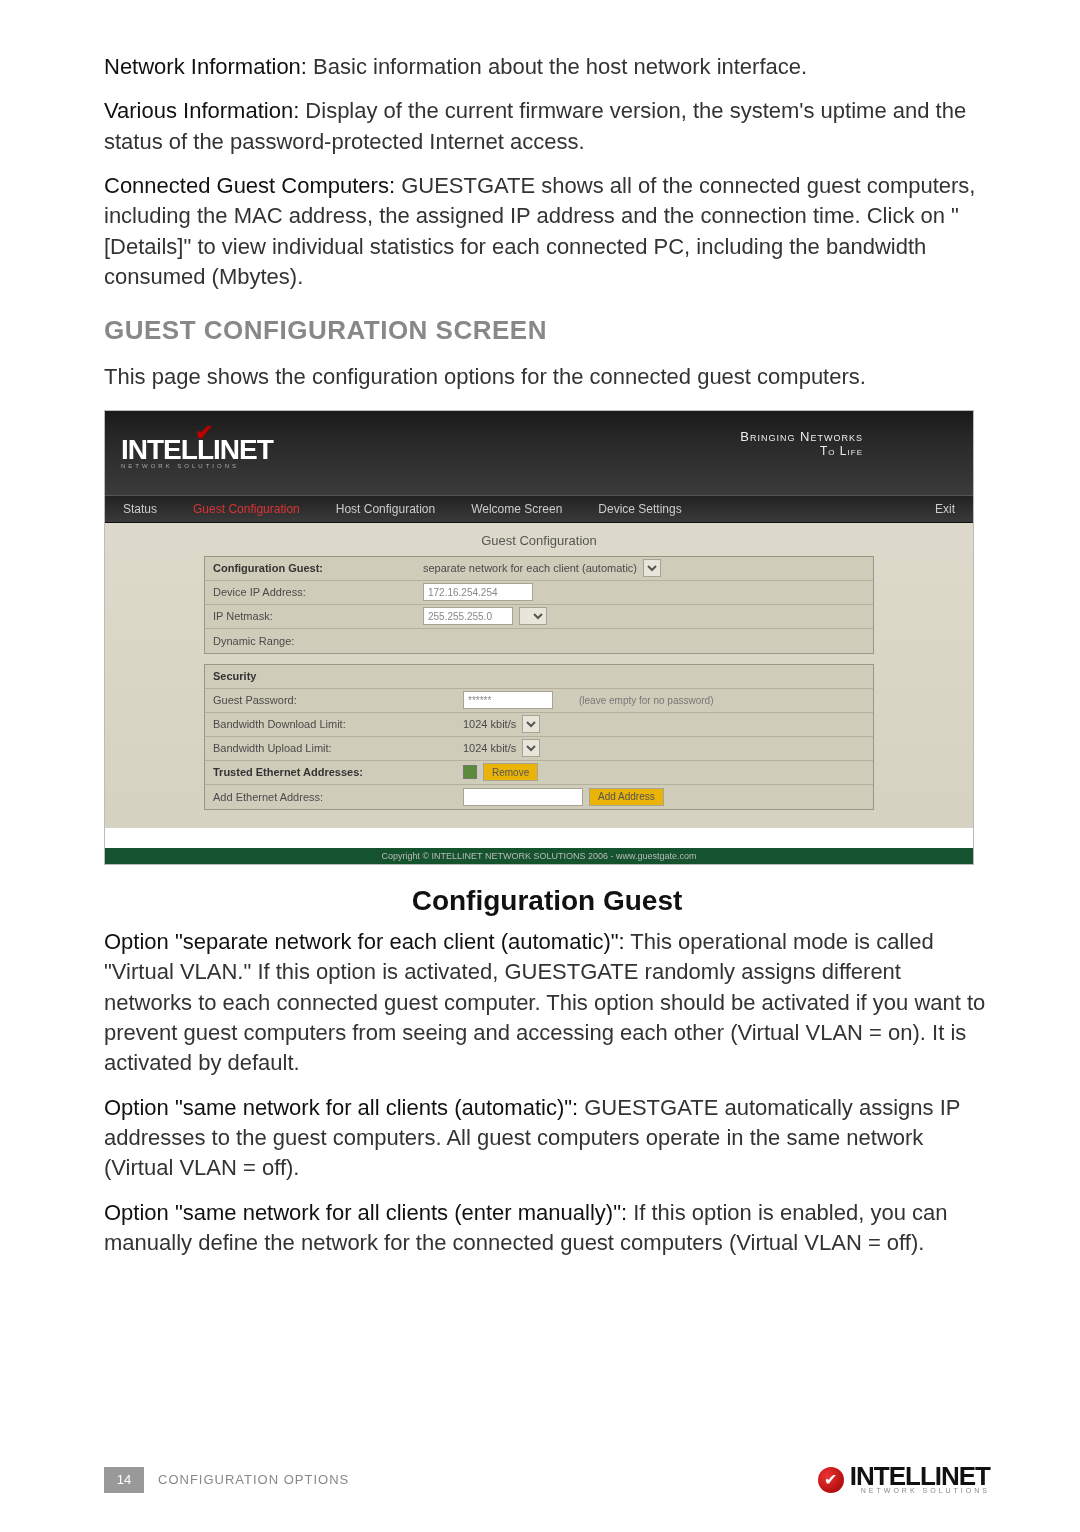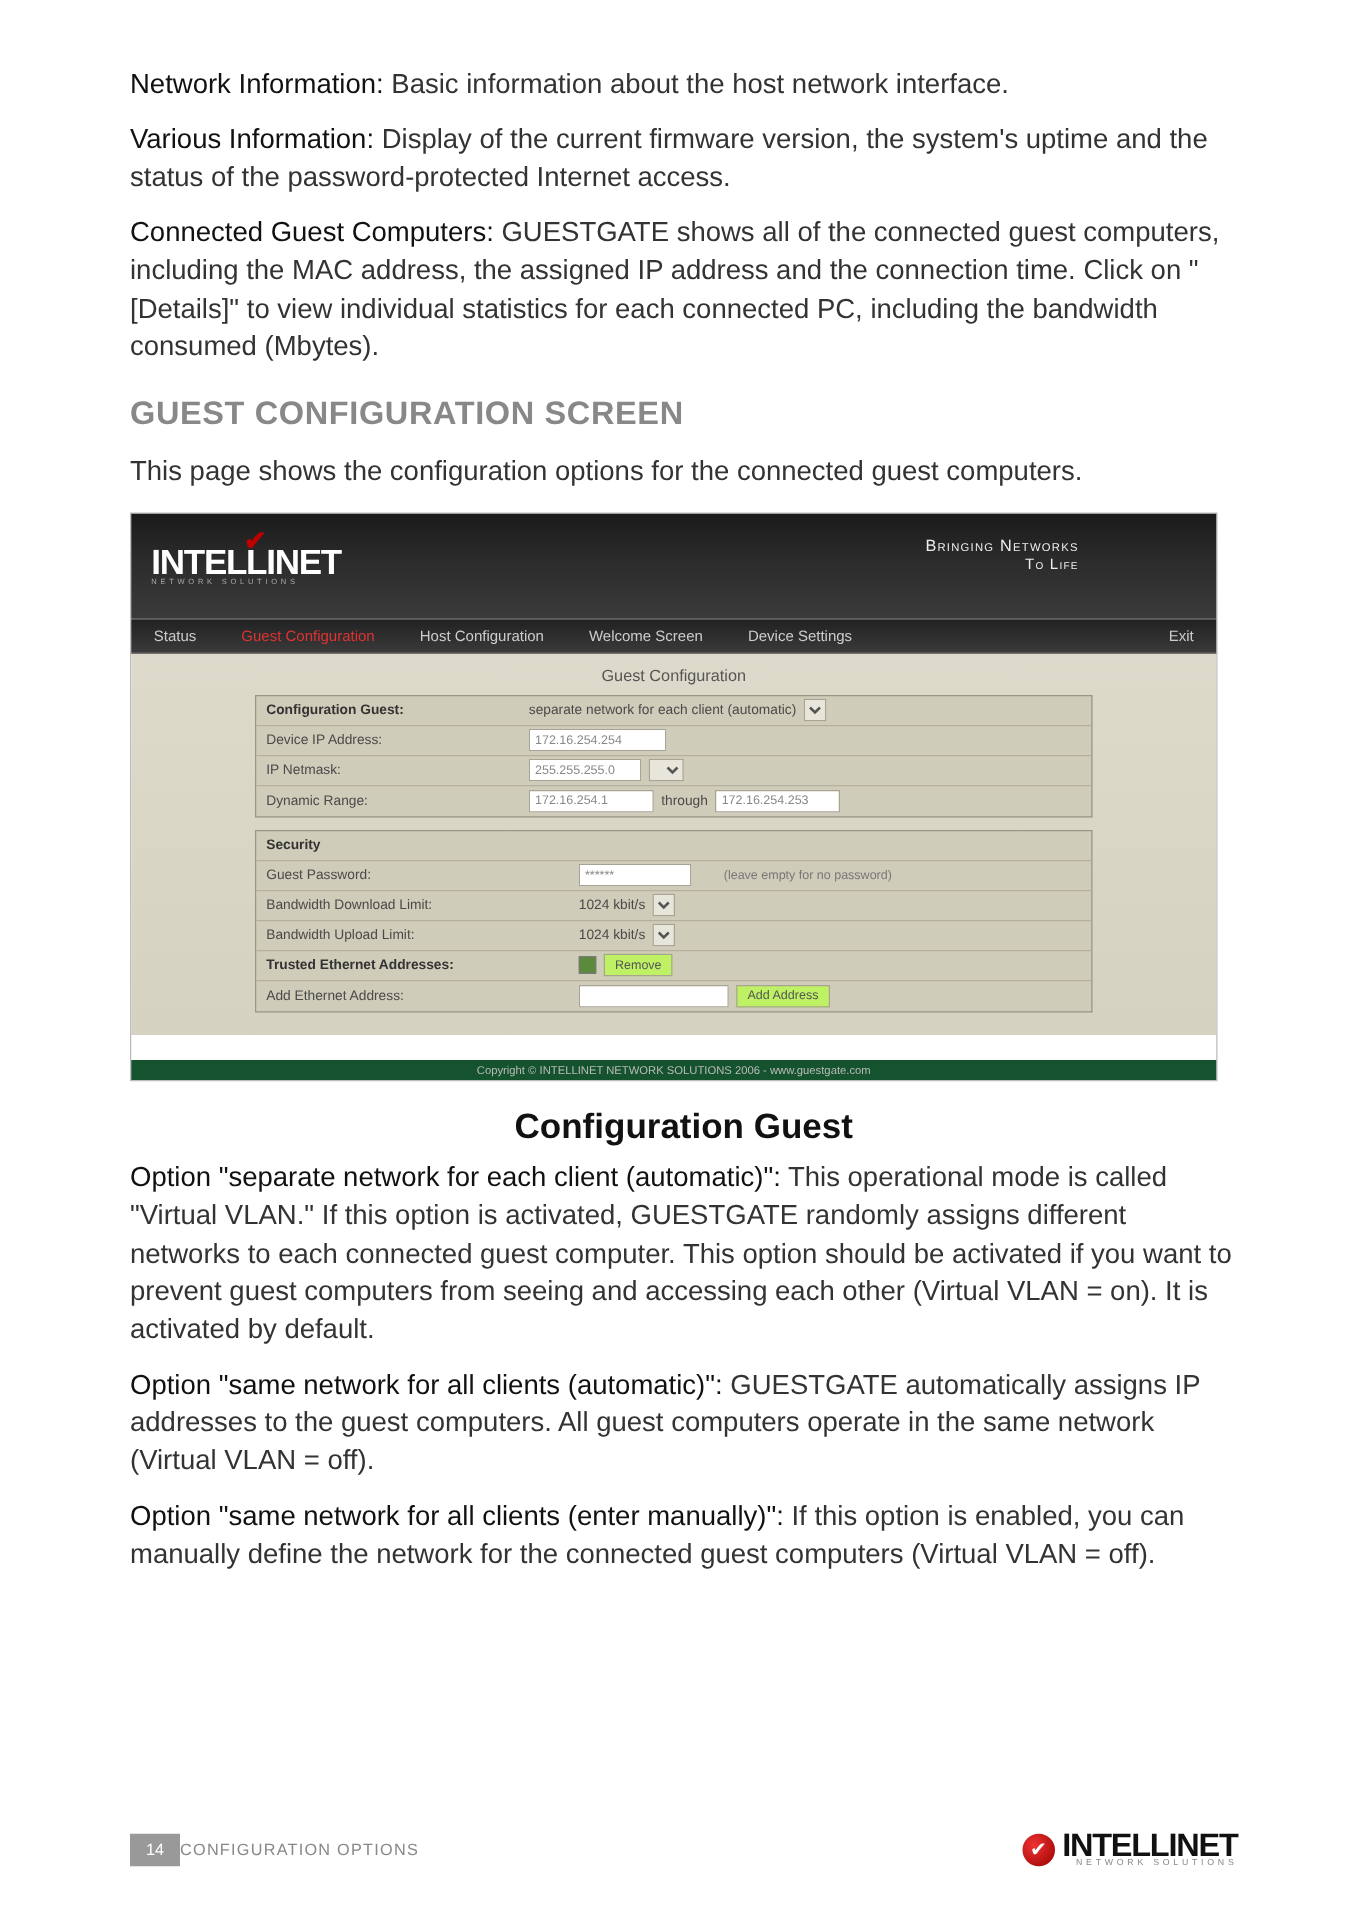--- a/index.html
+++ b/index.html
@@ -150,21 +150,21 @@
   .sel {
     background: #e8e6da;
     border: 1px solid #a8a493;
     height: 18px;
     font-size: 10px;
     padding: 0 2px;
     color: #555;
     font-family: inherit;
   }
   .btn {
-    background: #bef264;
+    background: #eab308;
     border: 1px solid #a8a493;
     height: 18px;
     font-size: 10px;
     padding: 0 8px;
     color: #555;
     font-family: inherit;
   }
   .chk {
     width: 14px; height: 14px;
     background: #5a8a3a;
@@ -186,20 +186,21 @@
     bottom: 38px;
     left: 104px;
     right: 90px;
     display: flex;
     align-items: center;
     justify-content: space-between;
   }
   .page-num-box {
     display: flex;
     align-items: center;
+    gap: 14px;
   }
   .page-num {
     background: #999;
     color: #fff;
     width: 40px;
     height: 26px;
     display: flex;
     align-items: center;
     justify-content: center;
     font-size: 13px;
@@ -300,25 +301,20 @@
       </div>
       <div class="row">
         <div class="label">IP Netmask:</div>
         <div class="field">
           <input class="inp" style="width: 90px;" value="255.255.255.0">
           <select class="sel" style="width:28px"></select>
         </div>
       </div>
       <div class="row">
         <div class="label">Dynamic Range:</div>
-        <div class="field">
-          <input class="inp" style="width: 100px;" value="172.16.254.1">
-          <span>through</span>
-          <input class="inp" style="width: 100px;" value="172.16.254.253">
-        </div>
       </div>
     </div>
 
     <div class="grid">
       <div class="row header">
         <div class="label" style="font-weight:700">Security</div>
       </div>
       <div class="row">
         <div class="label">Guest Password:</div>
         <div class="field" style="padding-left:40px">

